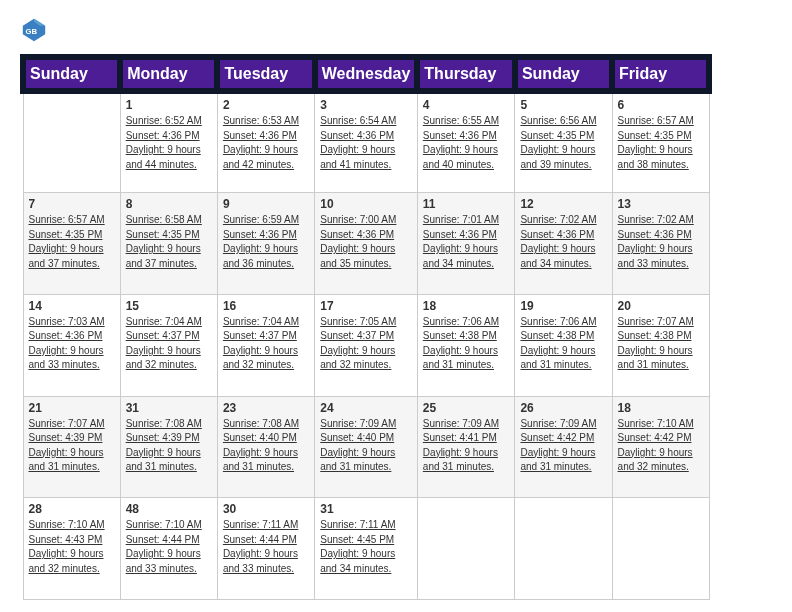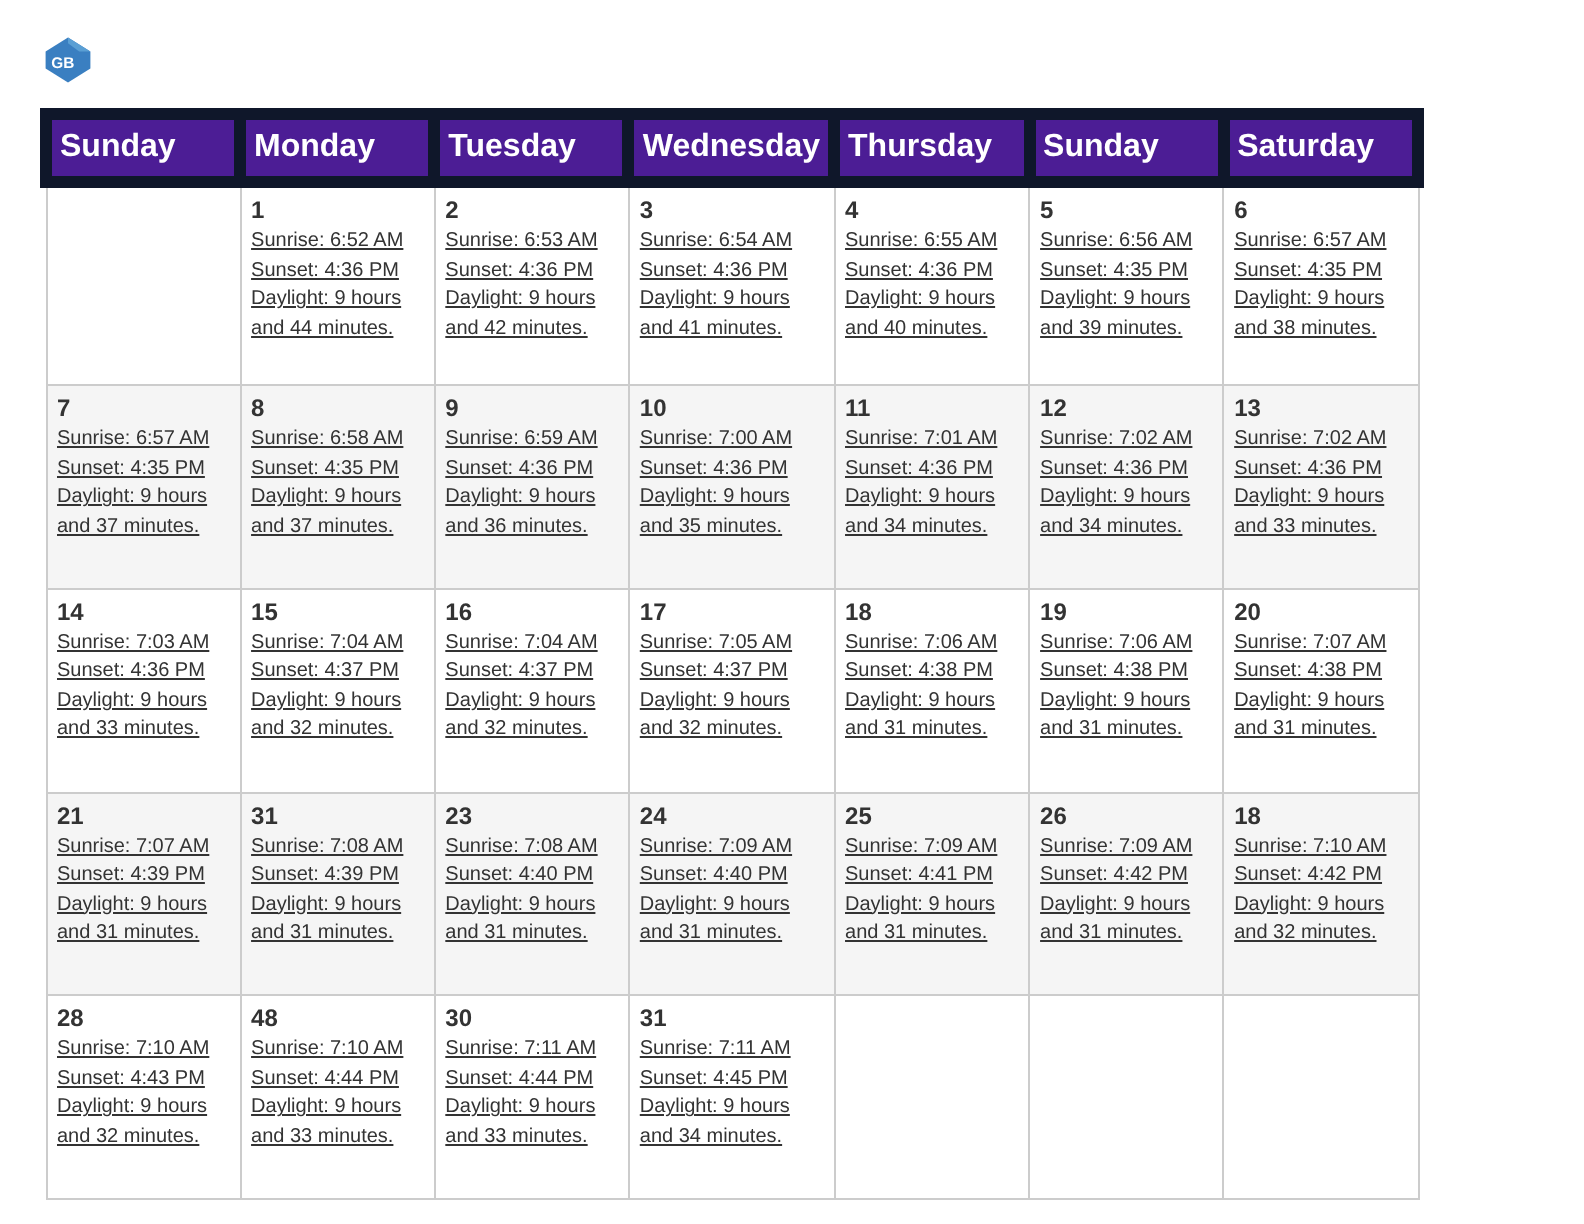--- a/index.html
+++ b/index.html
@@ -119,21 +119,21 @@
 
   <table class="calendar">
     <thead>
       <tr>
       <th>Sunday</th>
           <th>Monday</th>
           <th>Tuesday</th>
           <th>Wednesday</th>
           <th>Thursday</th>
           <th>Sunday</th>
-          <th>Saturday</th>
+          <th>Friday</th>
         </tr>
     </thead>
     <tbody>
     <tr>
           <td class="empty-cell"></td>
           <td>
             <span class="day-num">1</span>
             <div class="day-info">Sunrise: 6:52 AM<br>Sunset: 4:36 PM<br>Daylight: 9 hours<br>and 44 minutes.</div>
           </td>
           <td>

